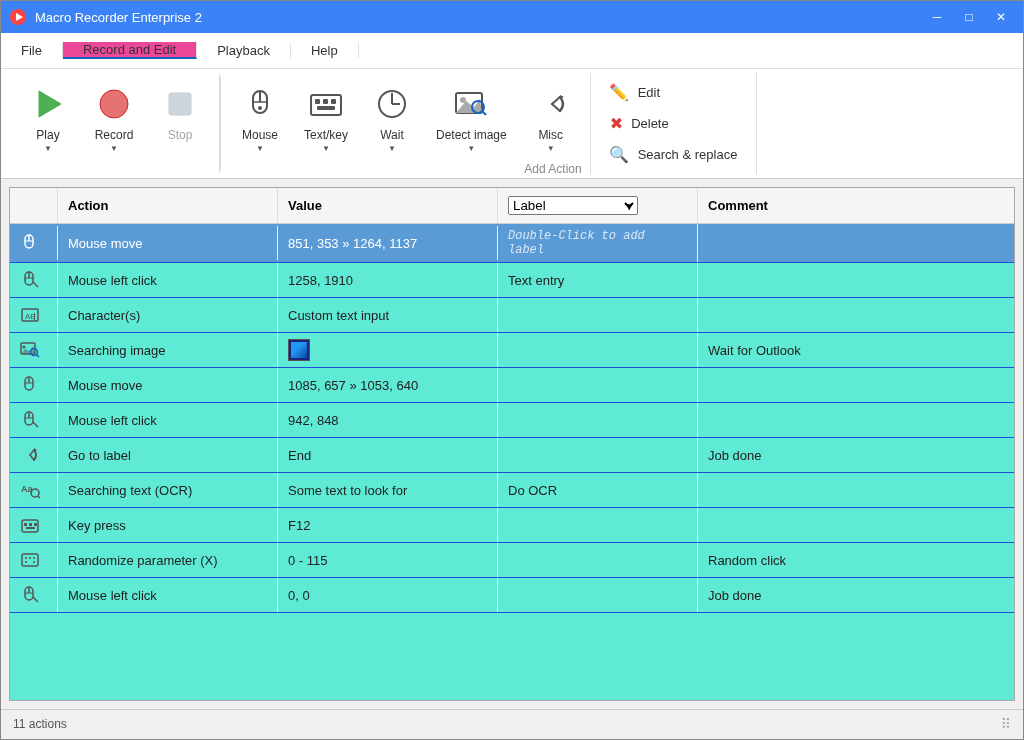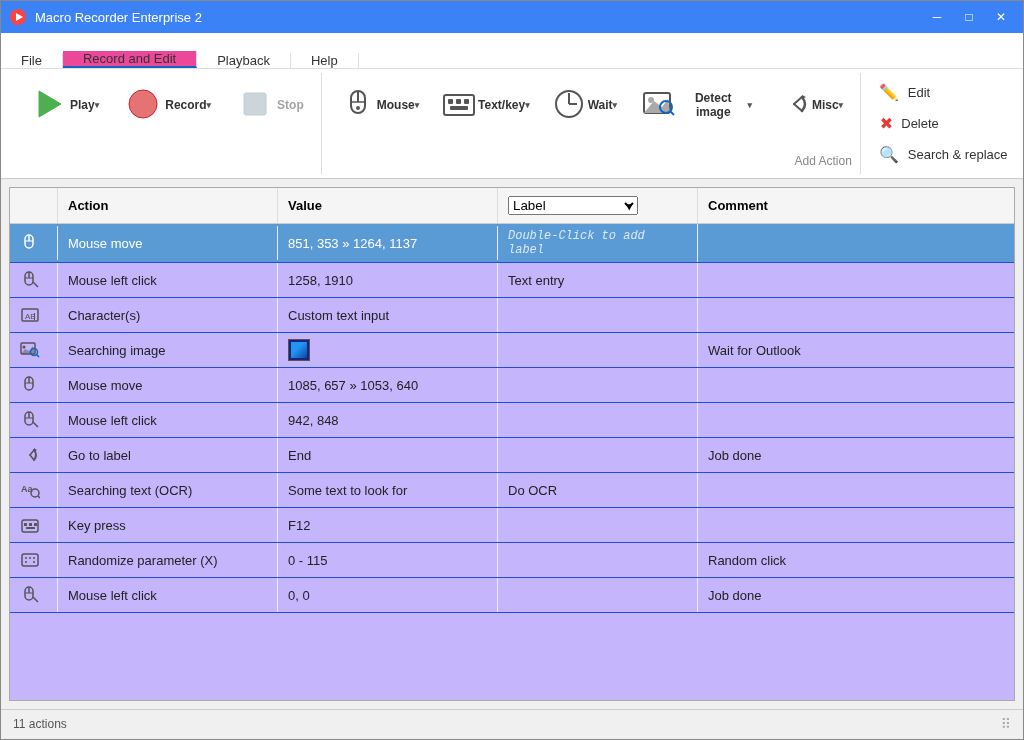--- a/index.html
+++ b/index.html
@@ -53,21 +53,21 @@
       align-items: center;
       justify-content: center;
     }
 
     
     .menu-bar {
       background: white;
       border-bottom: 1px solid #ddd;
       display: flex;
       height: 36px;
-      align-items: flex-end;
+      align-items: center;
     }
     .menu-item {
       padding: 0 20px;
       display: flex;
       align-items: center;
       cursor: pointer;
       font-size: 13px;
       color: #333;
       border-right: 1px solid #e0e0e0;
     }
@@ -99,29 +99,28 @@
 
     .ribbon-buttons-row {
       display: flex;
       gap: 4px;
       align-items: flex-start;
       flex: 1;
     }
 
     .ribbon-btn {
       display: flex;
-      flex-direction: row;
+      flex-direction: column;
       align-items: center;
       cursor: pointer;
       padding: 4px 8px;
       border-radius: 3px;
       min-width: 54px;
       background: transparent;
       border: 1px solid transparent;
-      font-weight: bold;
     }
     .ribbon-btn.disabled { opacity: 0.45; cursor: default; }
 
     .ribbon-icon {
       width: 44px;
       height: 44px;
       display: flex;
       align-items: center;
       justify-content: center;
       font-size: 28px;
@@ -176,21 +175,21 @@
 
     
     .drop-arrow {
       font-size: 9px;
       color: #555;
       margin-top: 1px;
     }
 
     
     .main-content {
-      background: #c4b5fd;
+      background: #5eead4;
       margin: 8px;
       border: 1px solid #aaa;
       height: calc(740px - 32px - 36px - 110px - 40px - 8px);
       overflow: hidden;
       display: flex;
       flex-direction: column;
     }
 
     
     .table-header {

